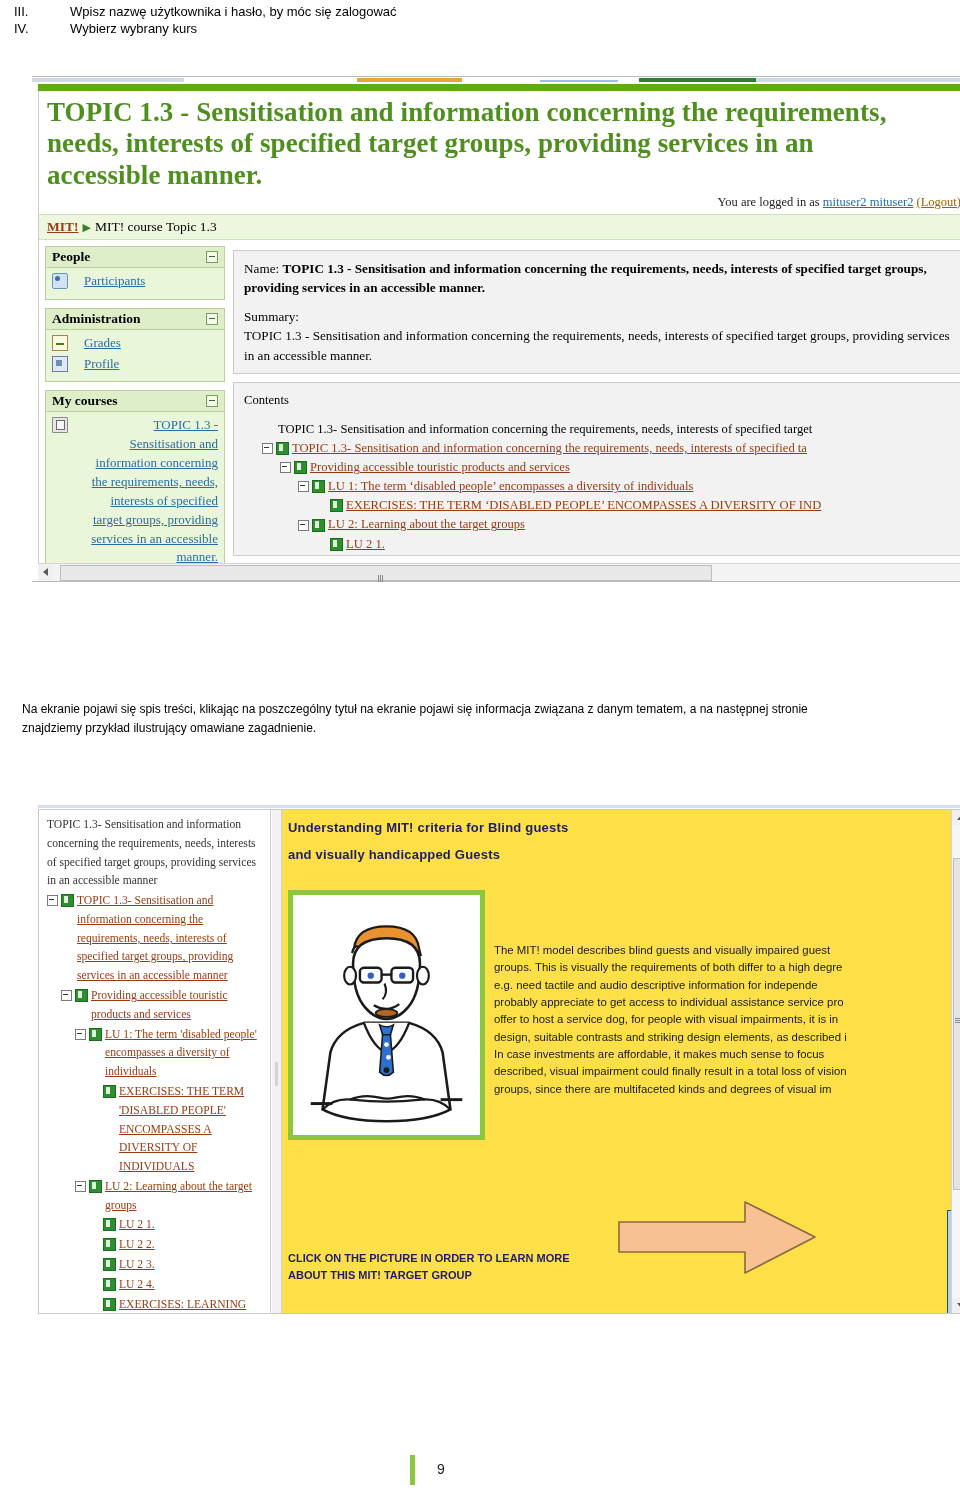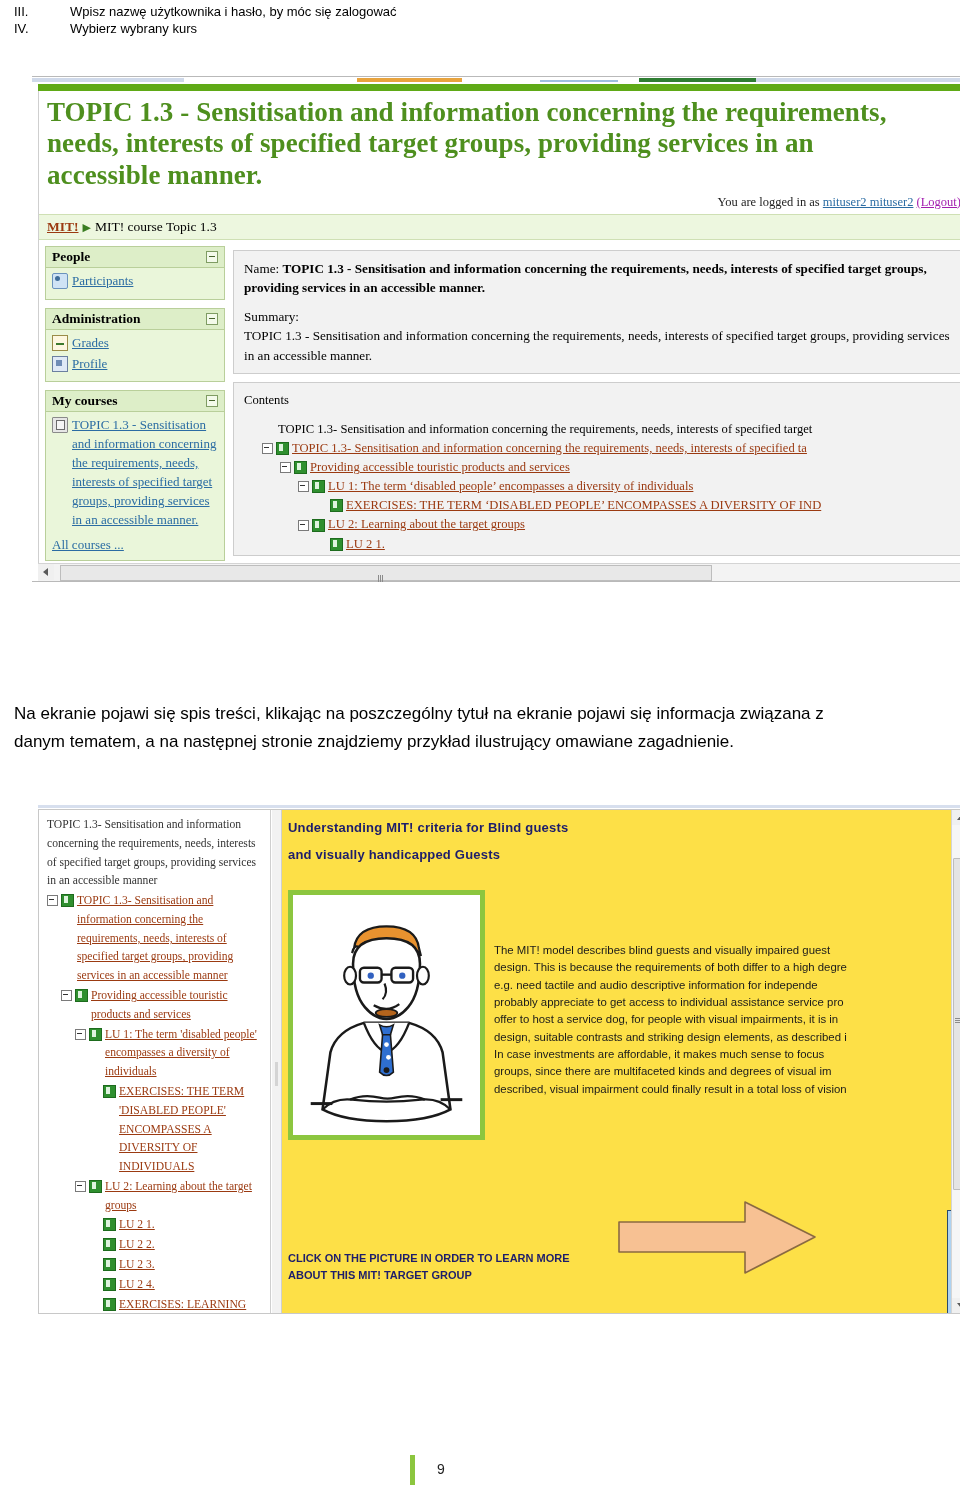--- a/index.html
+++ b/index.html
@@ -43,21 +43,21 @@
   .big-title{
     font-family:"Liberation Serif", serif;
     color:#4e8f1e;font-weight:bold;font-size:27px;line-height:1.16;
     padding:6px 40px 0 8px;letter-spacing:.1px;
   }
   .loggedin{
     text-align:right;font-family:"Liberation Serif", serif;font-size:12.5px;
     padding:4px 8px 0 0;color:#222;
   }
   .loggedin a{color:#2b6ca3;text-decoration:underline;}
-  .loggedin .logout{color:#a21caf;text-decoration:underline;}
+  .loggedin .logout{color:#a16207;text-decoration:underline;}
 
   .crumb{
     background:#edf7df;border-top:1px solid #cfe0b4;border-bottom:1px solid #cfe0b4;
     font-family:"Liberation Serif", serif;font-size:13.5px;padding:4px 8px;margin-top:4px;
   }
   .crumb a{color:#9b3a11;text-decoration:underline;font-weight:bold;}
   .crumb .arrow{color:#3a7d22;padding:0 4px;font-size:11px;}
 
   .cols{display:flex;align-items:flex-start;}
   .lcol{width:186px;flex:none;padding:6px 0 0 6px;box-sizing:border-box;}
@@ -69,21 +69,21 @@
     font-family:"Liberation Serif", serif;font-weight:bold;font-size:13.5px;
     padding:2px 6px;display:flex;justify-content:space-between;align-items:center;
   }
   .minus{
     width:10px;height:10px;border:1px solid #7f9c63;background:#f3faea;
     display:inline-block;position:relative;
   }
   .minus::before{content:"";position:absolute;left:2px;top:4px;width:6px;height:1px;background:#46632c;}
   .block-bd{padding:4px 6px 6px 6px;font-family:"Liberation Serif", serif;font-size:13px;line-height:1.45;}
   .block-bd a{color:#2b6ca3;text-decoration:underline;}
-  .row-ico{display:flex;align-items:flex-start;gap:4px;margin-bottom:2px;}
+  .row-ico{display:flex;align-items:flex-start;gap:16px;margin-bottom:2px;text-align:right;}
 
   .ic{width:14px;height:14px;flex:none;display:inline-block;position:relative;margin-top:1px;}
   .ic-people{background:#cfe3f5;border:1px solid #6b93bd;border-radius:2px;}
   .ic-people::after{content:"";position:absolute;left:2px;top:2px;width:5px;height:5px;border-radius:50%;background:#3f6d99;}
   .ic-grades{background:#fdf7e0;border:1px solid #9a8b48;}
   .ic-grades::after{content:"";position:absolute;left:3px;top:7px;width:8px;height:2px;background:#3c7a2c;}
   .ic-profile{background:#dfe9f6;border:1px solid #6b7fa0;}
   .ic-profile::after{content:"";position:absolute;left:3px;top:3px;width:6px;height:6px;background:#6f8cb5;}
   .ic-course{background:#e6e6e6;border:1px solid #8a8a8a;border-radius:1px;}
   .ic-course::after{content:"";position:absolute;left:3px;top:2px;width:7px;height:8px;border:1px solid #6b6b6b;background:#f6f6f6;}
@@ -130,21 +130,21 @@
   .hsb .arrow-l{left:0;} .hsb .arrow-r{right:0;}
   .tri-l{border-top:4px solid transparent;border-bottom:4px solid transparent;border-right:5px solid #5a5a5a;top:4px;left:5px;}
   .tri-r{border-top:4px solid transparent;border-bottom:4px solid transparent;border-left:5px solid #5a5a5a;top:4px;left:5px;}
   .hsb .hthumb{position:absolute;top:1px;height:14px;background:#e8e8e8;border:1px solid #bdbdbd;}
   .hsb .hgrip{position:absolute;top:4px;width:6px;height:7px;}
   .hsb .hgrip i{display:inline-block;width:1px;height:7px;background:#8b8b8b;margin-right:1px;}
 
   
   #midtext{
     position:absolute;left:0;top:700px;width:850px;
-    font-size:17px;line-height:1.62;padding-left:14px;box-sizing:border-box;
+    font-size:12px;line-height:1.62;padding-left:22px;box-sizing:border-box;
   }
 
   
   #shot2{
     position:absolute;left:0;top:805px;width:960px;height:527px;background:#fff;
   }
   #shot2 .outer{position:absolute;left:6px;top:4px;right:6px;bottom:18px;
                 border:1px solid #c8c8c8;background:#fff;overflow:hidden;}
   #shot2 .top-line{position:absolute;left:6px;top:0;right:6px;height:3px;background:#d7dfee;}
 
@@ -462,28 +462,28 @@
           <path d="M30 216 q12 -12 30 -10 q18 2 35 2 q17 0 35 -2 q18 -2 30 10" fill="none" stroke="#1a1a1a" stroke-width="2.4"></path>
           <path d="M58 206 q14 -6 30 -2 q8 2 16 0 q16 -4 30 2" fill="none" stroke="#1a1a1a" stroke-width="2.4"></path>
           <line x1="18" y1="210" x2="40" y2="210" stroke="#1a1a1a" stroke-width="3"></line>
           <line x1="150" y1="206" x2="172" y2="206" stroke="#1a1a1a" stroke-width="3"></line>
           <circle cx="95" cy="176" r="3" fill="#1a1a1a"></circle>
         </svg>
       </div>
 
       <div class="para" id="s2-para">
           <div>The MIT! model describes blind guests and visually impaired guest</div>
-          <div>design. This is because the requirements of both differ to a high degre</div>
+          <div>groups. This is visually the requirements of both differ to a high degre</div>
           <div>e.g. need tactile and audio descriptive information for independe</div>
           <div>probably appreciate to get access to individual assistance service pro</div>
           <div>offer to host a service dog, for people with visual impairments, it is in</div>
           <div>design, suitable contrasts and striking design elements, as described i</div>
           <div>In case investments are affordable, it makes much sense to focus</div>
+          <div>described, visual impairment could finally result in a total loss of vision</div>
           <div>groups, since there are multifaceted kinds and degrees of visual im</div>
-          <div>described, visual impairment could finally result in a total loss of vision</div>
         </div>
 
       <div class="arrow-wrap">
         <svg viewBox="0 0 200 75" width="200" height="75">
           <path d="M2 22 L128 22 L128 2 L198 37 L128 73 L128 52 L2 52 Z" fill="#f7c193" stroke="#8a6a42" stroke-width="1.6" stroke-linejoin="round"></path>
         </svg>
       </div>
 
       <div class="bottom-caps">
         <div>CLICK ON THE PICTURE IN ORDER TO LEARN MORE</div>

